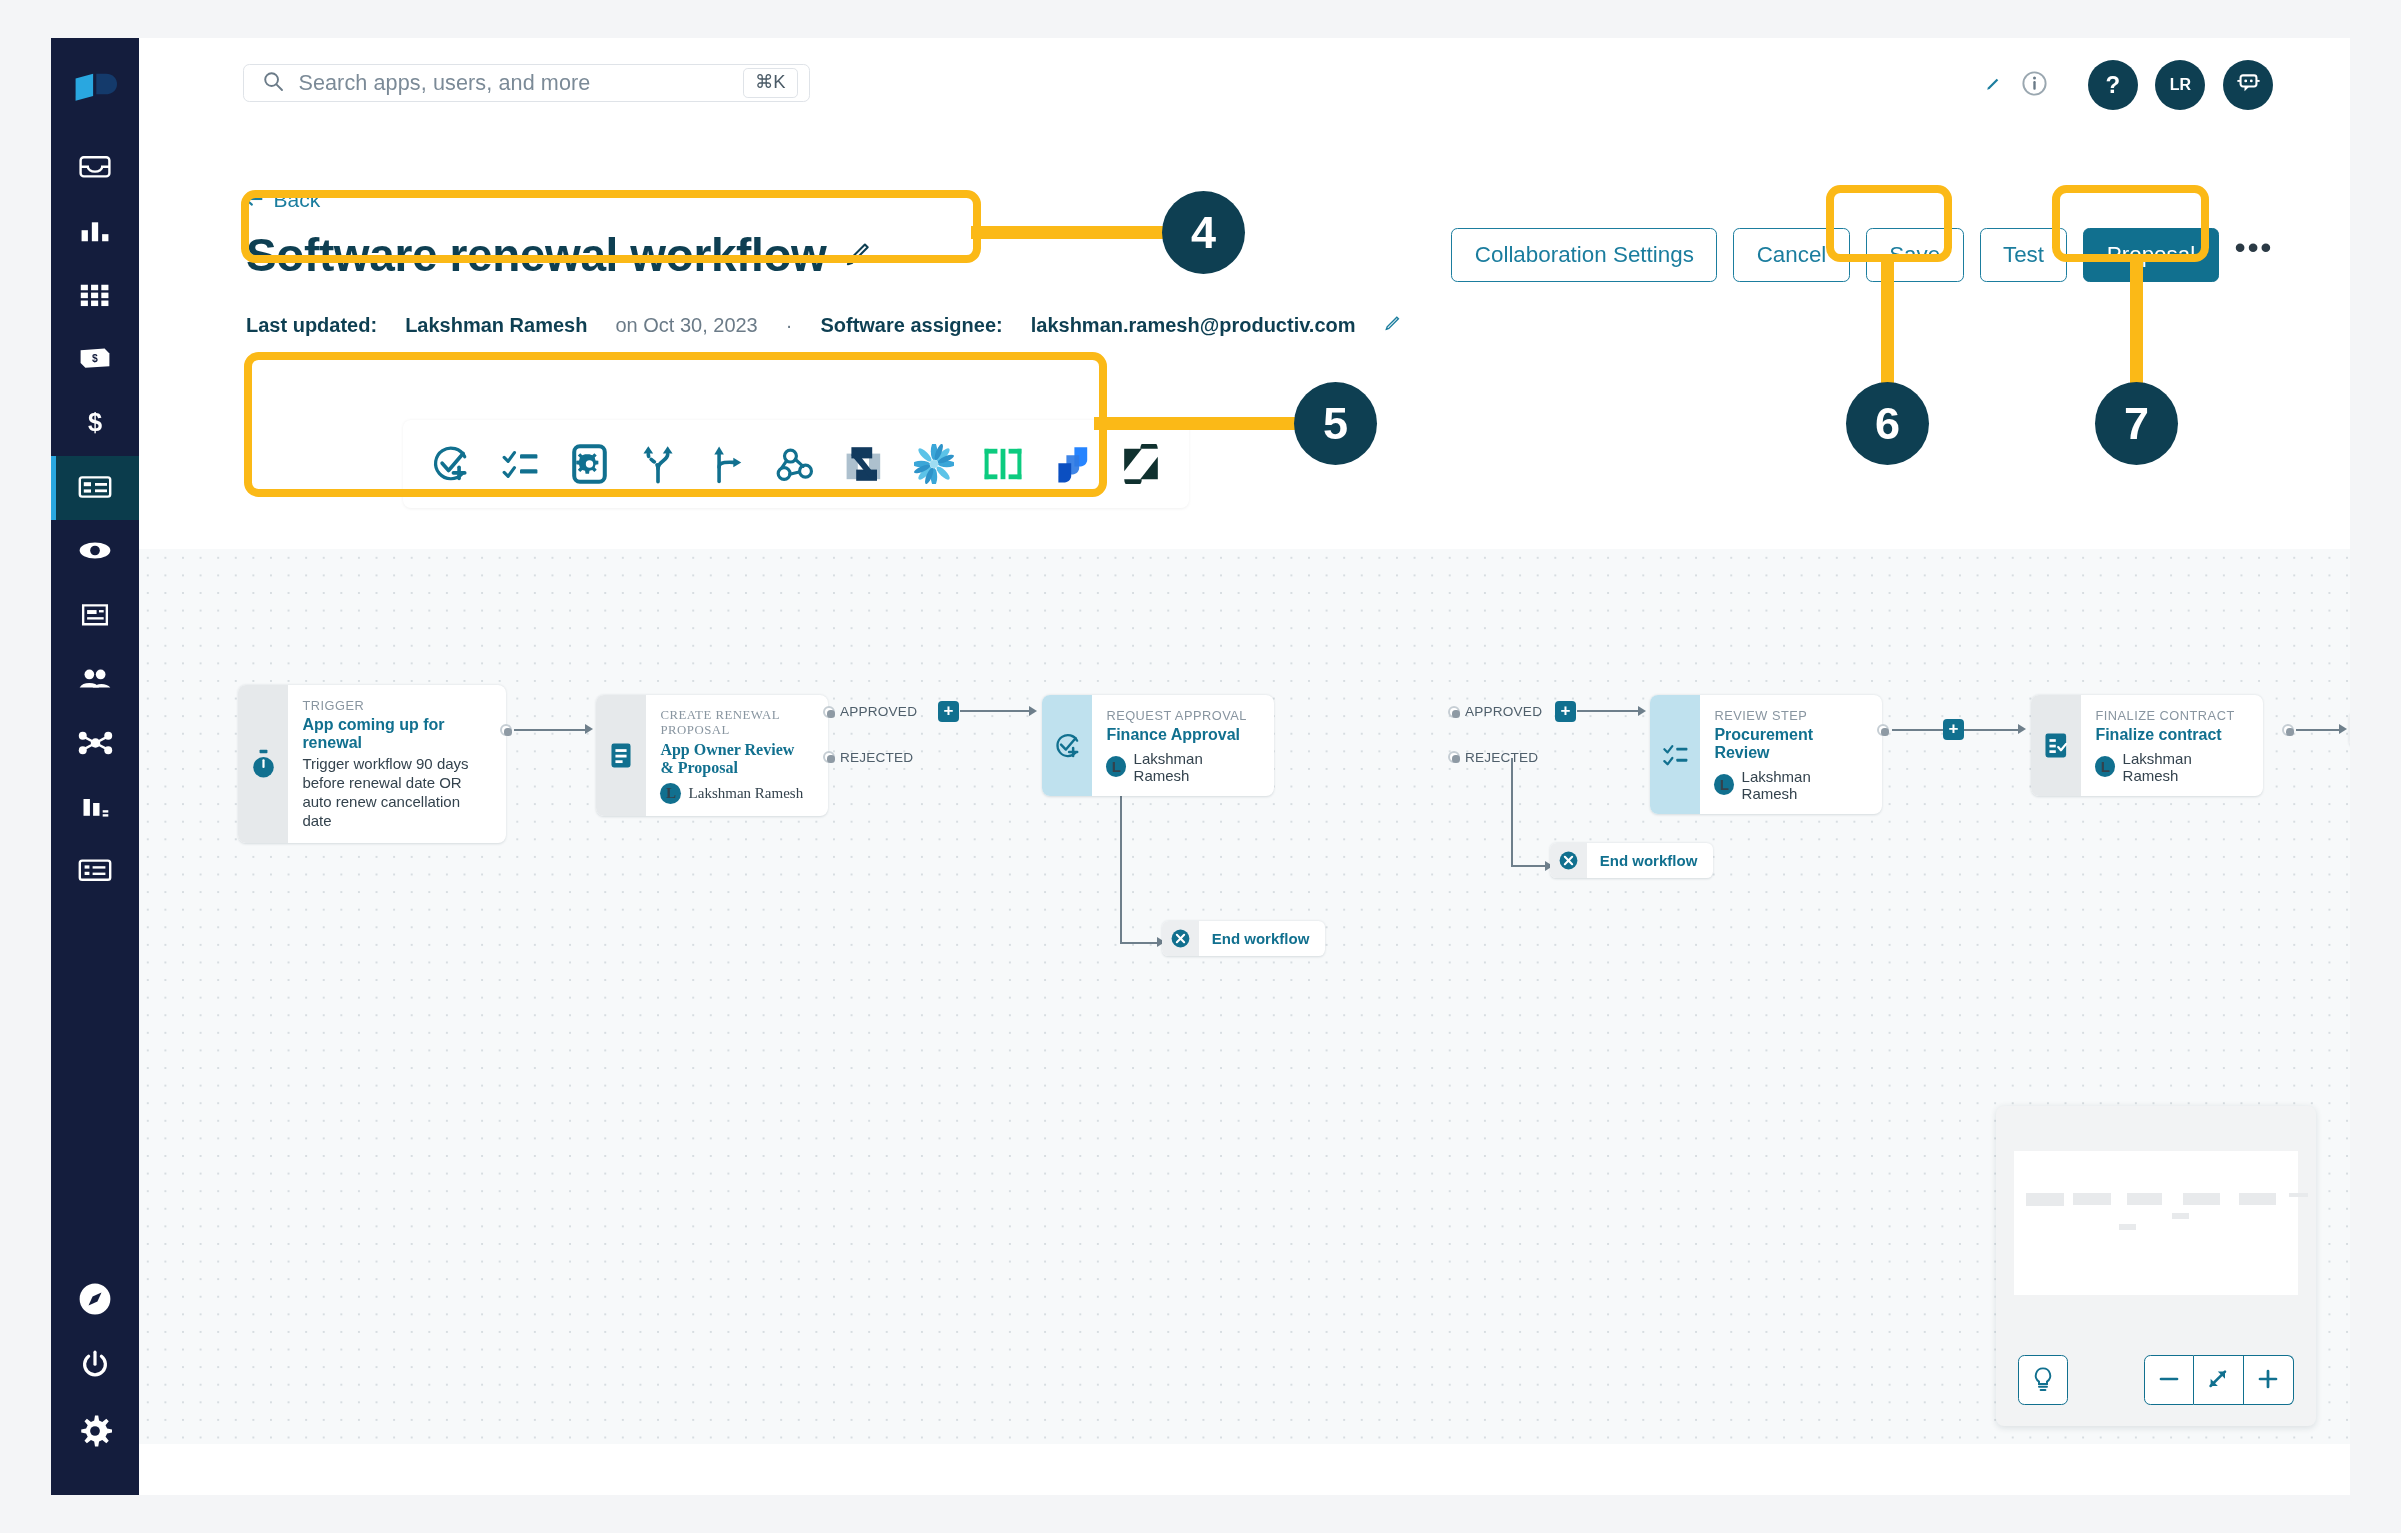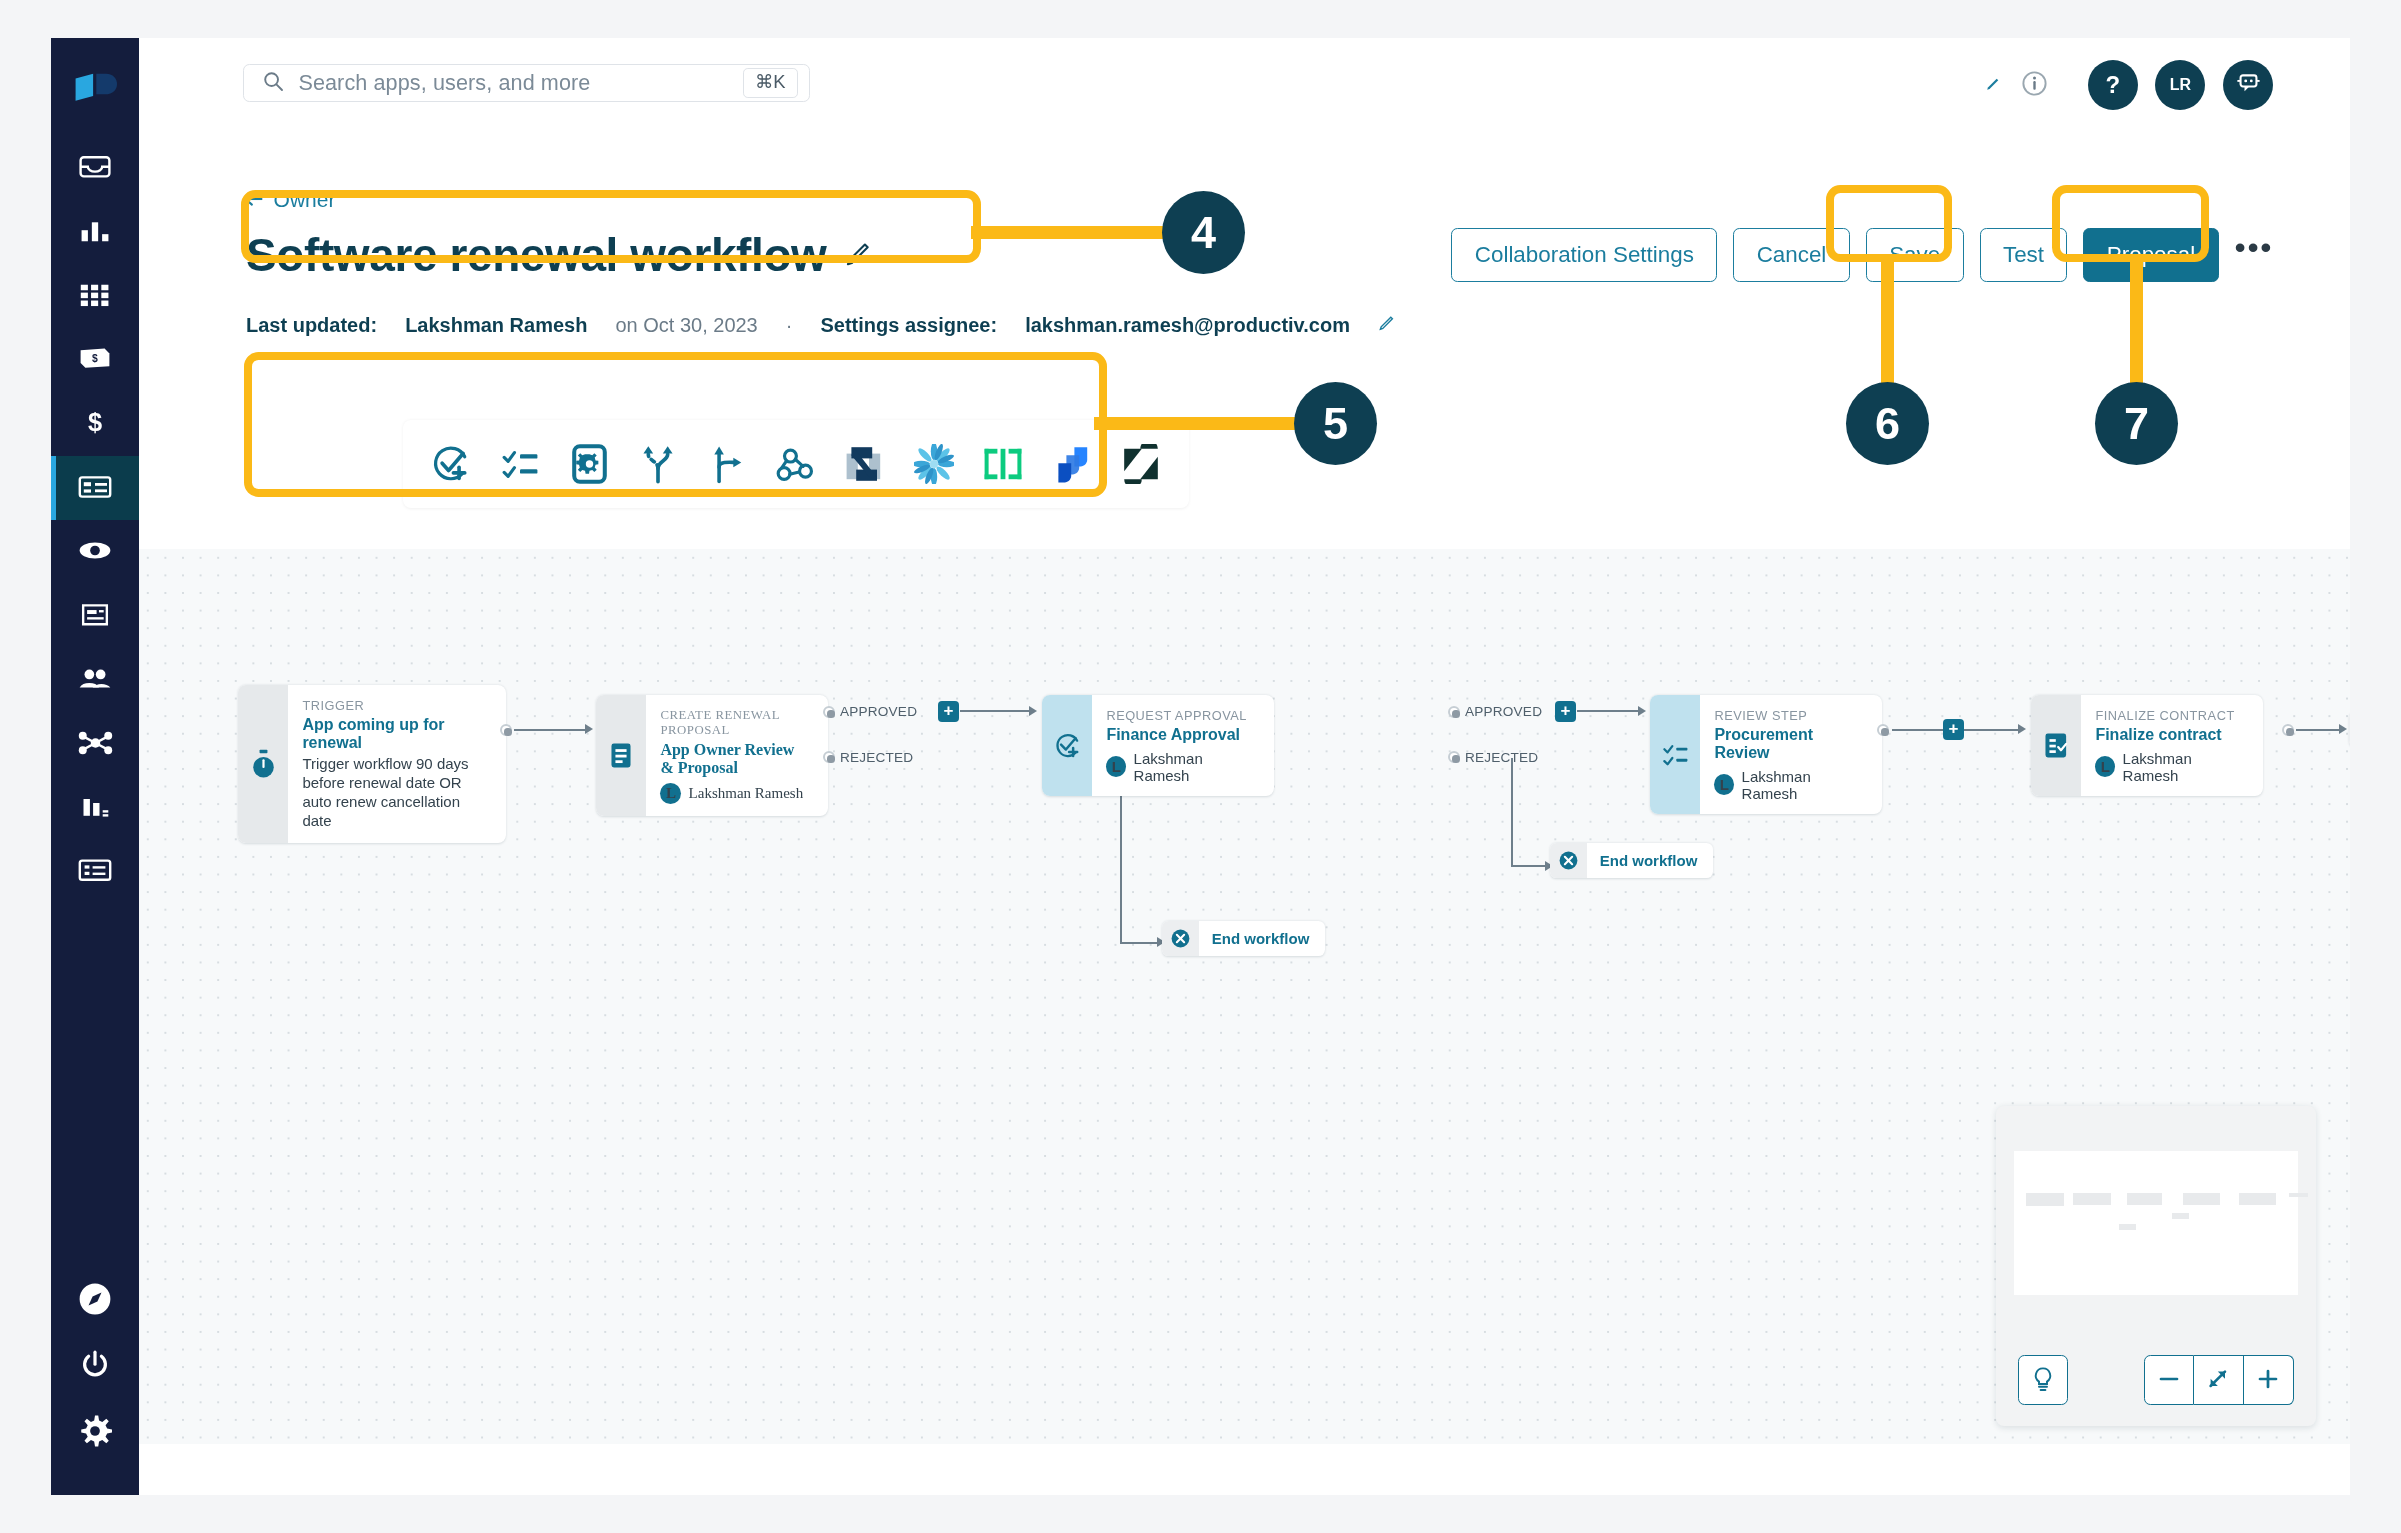--- a/index.html
+++ b/index.html
@@ -401,38 +401,38 @@
       </div>
     </div>
 
     <div class="back-link">
       <span>
         <svg width="21" height="16" viewBox="0 0 26 20">
             <line x1="3" y1="10" x2="24" y2="10" stroke="#1b7d9e" stroke-width="2.6"></line>
             <path d="M3 10 l8-7 M3 10 l8 7" fill="none" stroke="#1b7d9e" stroke-width="2.6" stroke-linecap="round"></path>
           </svg>
       </span>
-      <span>Owner</span>
+      <span>Back</span>
     </div>
 
     <div class="title-row">
       <span class="title-text">Software renewal workflow</span>
       <span>
         <svg width="30" height="30" viewBox="0 0 38 38">
             <path d="M5 32 l5-1.5 20-20 -3.5-3.5 -20 20 z" fill="none" stroke="#0e3f52" stroke-width="2.6" stroke-linejoin="round"></path>
           </svg>
       </span>
     </div>
 
     <div class="meta">
       <b>Last updated:</b>
       <span class="val">Lakshman Ramesh</span>
       <span>on Oct 30, 2023</span>
       <span>·</span>
-      <b>Settings assignee:</b>
+      <b>Software assignee:</b>
       <span class="val">lakshman.ramesh@productiv.com</span>
       <span>
         <svg width="17.6" height="17.6" viewBox="0 0 22 22">
             <path d="M3 19 l3-1 12-12 -2-2 -12 12 z" fill="none" stroke="#1b7d9e" stroke-width="1.8"></path>
           </svg>
       </span>
     </div>
 
     <div class="actions">
       <div class="btn">Collaboration Settings</div>

